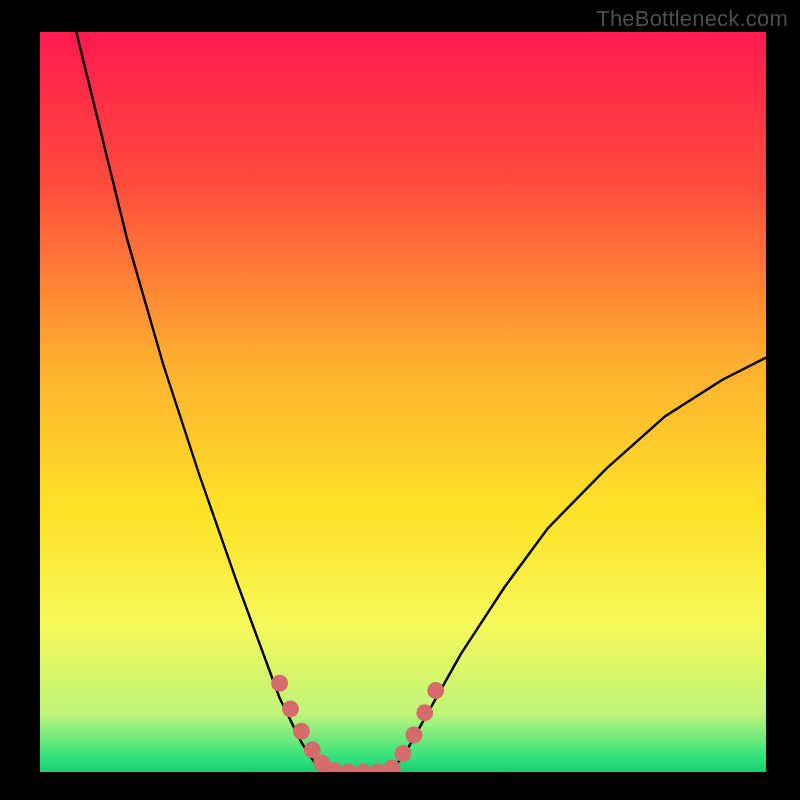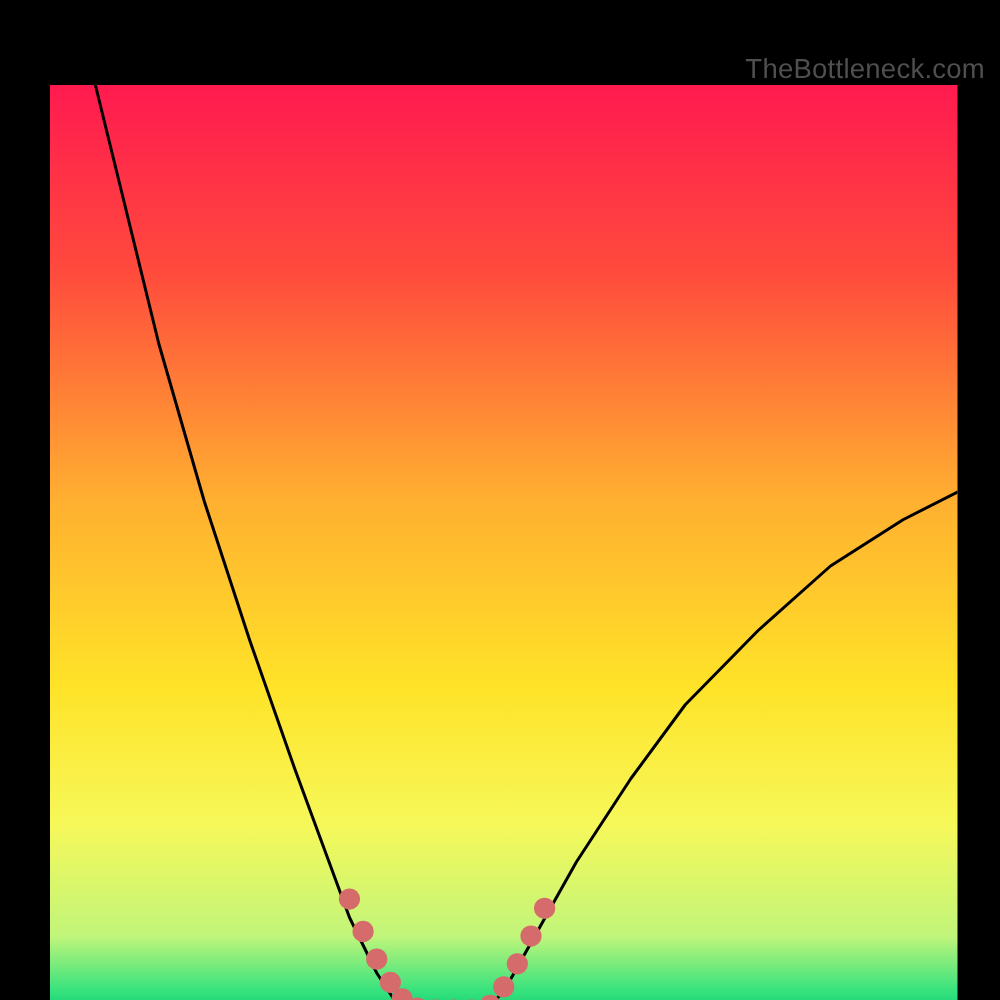--- a/index.html
+++ b/index.html
@@ -9,21 +9,20 @@
     height: 800px;
     background: #000;
     font-family: Arial, Helvetica, sans-serif;
     overflow: hidden;
   }
   .frame {
     position: relative;
     width: 800px;
     height: 575px;
     background: #000;
-    margin-top: 36px;
   }
   .watermark {
     position: absolute;
     top: 6px;
     right: 12px;
     color: #4f4f4f;
     font-size: 22px;
     font-weight: 400;
     z-index: 3;
     letter-spacing: 0.2px;

